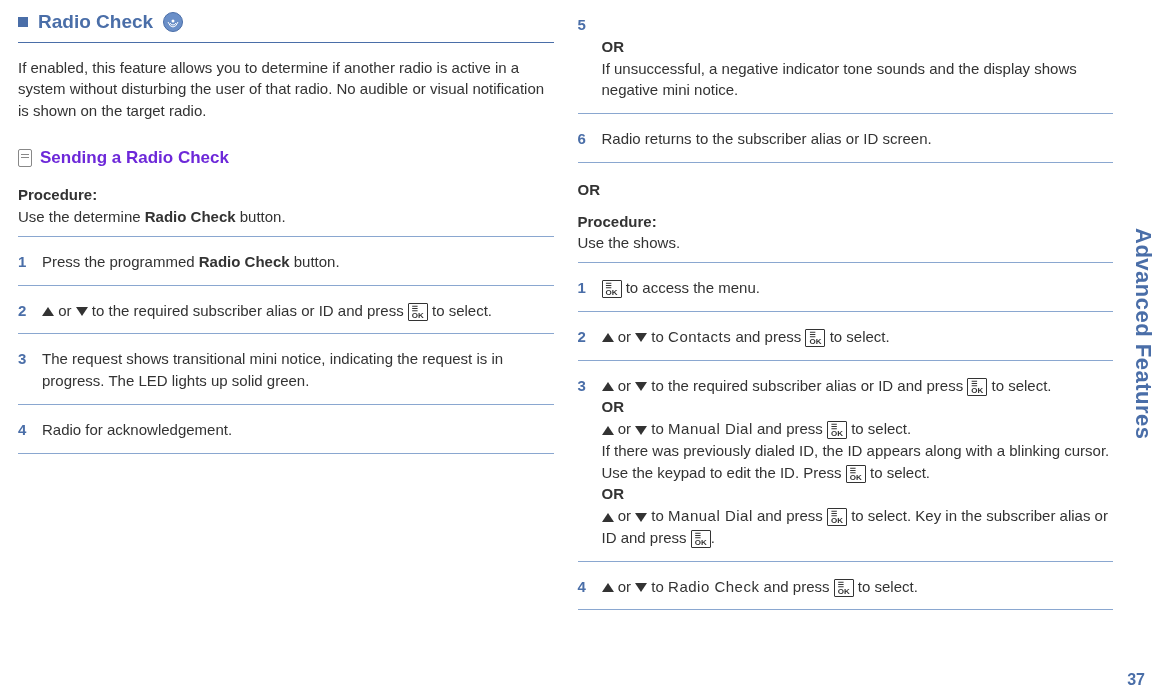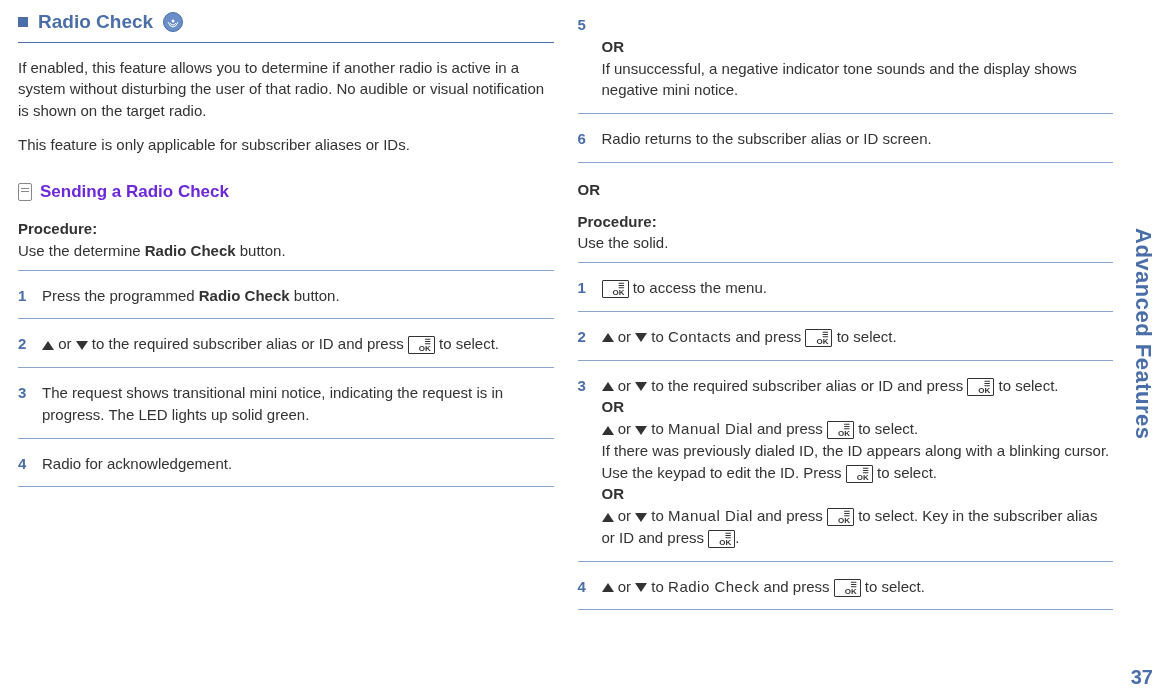--- a/index.html
+++ b/index.html
@@ -105,26 +105,26 @@
     width: 0; height: 0;
     vertical-align: middle;
   }
   .arrow-up { border-left: 6px solid transparent; border-right: 6px solid transparent; border-bottom: 9px solid #333; }
   .arrow-down { border-left: 6px solid transparent; border-right: 6px solid transparent; border-top: 9px solid #333; }
   .ok-btn {
     display: inline-block;
     border: 1.5px solid #333;
     border-radius: 1px;
     font-size: 8px;
-    padding: 1px 3px 0 10px;
+    padding: 1px 3px 0 3px;
     line-height: 1;
     vertical-align: middle;
     font-weight: bold;
     min-width: 18px;
-    text-align: right;
+    text-align: left;
   }
   .ok-btn::before { content: "\2630"; display: block; font-size: 7px; line-height: 1; }
   .mono {
     font-family: Liberation Sans, sans-serif;
     letter-spacing: 0.5px;
   }
   .sidebar {
     position: absolute;
     right: 4px;
     top: 20px;
@@ -136,24 +136,24 @@
   }
   .sidebar-text {
     writing-mode: vertical-rl;
     color: #4a6ea8;
     font-size: 22px;
     font-weight: bold;
     letter-spacing: 0.5px;
   }
   .page-num {
     position: absolute;
-    right: 10px;
+    right: 18px;
     bottom: 8px;
     color: #4a6ea8;
-    font-size: 20px;
+    font-size: 16px;
     font-weight: bold;
   }
   .bold { font-weight: bold; }
   .or-inline { font-weight: bold; }
 </style>
 </head>
 <body>
 
 <div class="page">
 
@@ -164,21 +164,20 @@
       <span class="title-icon">
         <svg width="12" height="12" viewBox="0 0 12 12">
             <path d="M3 7 Q4 9 6 9 Q8 9 9 7 M1 6 Q3 11 6 11 Q9 11 11 6" stroke="#fff" stroke-width="1" fill="none"></path>
             <circle cx="6" cy="5" r="1.5" fill="#fff"></circle>
           </svg>
       </span>
     </div>
     <hr class="hr-blue">
 
     <p class="para">If enabled, this feature allows you to determine if another radio is active in a system without disturbing the user of that radio. No audible or visual notification is shown on the target radio.</p>
-    <p class="para">This feature is only applicable for subscriber aliases or IDs.</p>
 
     <div class="subhead-row">
       <span class="subhead-icon"></span>
       <span class="subhead">Sending a Radio Check</span>
     </div>
 
     <p class="proc-label">Procedure:</p>
     <p>
       <span>Use the determine </span><span class="bold">Radio Check</span><span> button.</span>
     </p>
@@ -226,21 +225,21 @@
     <hr class="hr-thin">
     <div class="step">
       <span class="step-num">6</span>
       <div class="step-body">Radio returns to the subscriber alias or ID screen.</div>
     </div>
     <hr class="hr-thin">
 
     <p class="bold" style="margin:8px 0 6px 0;">OR</p>
 
     <p class="proc-label">Procedure:</p>
-    <p>Use the solid.</p>
+    <p>Use the shows.</p>
 
     <hr class="hr-thin">
     <div class="step">
       <span class="step-num">1</span>
       <div class="step-body">
         <span class="ok-btn">OK</span><span> to access the menu.</span>
       </div>
     </div>
 
     <hr class="hr-thin">

